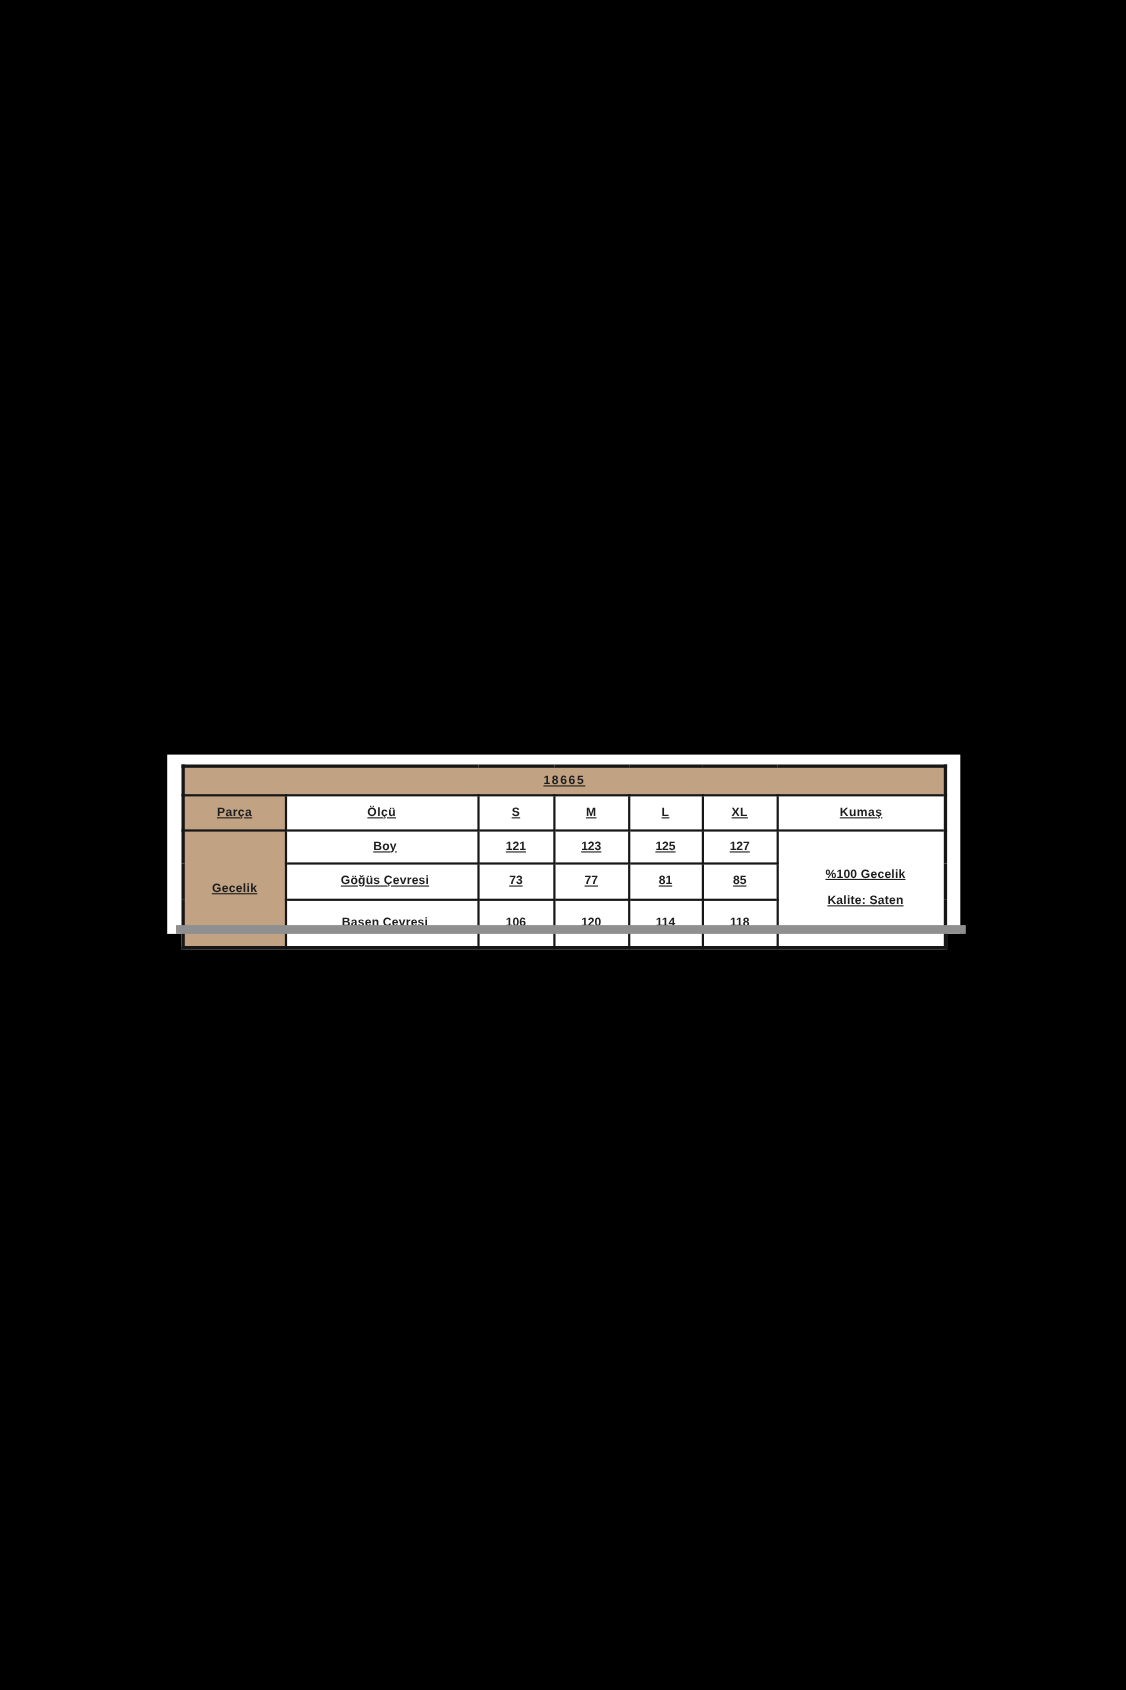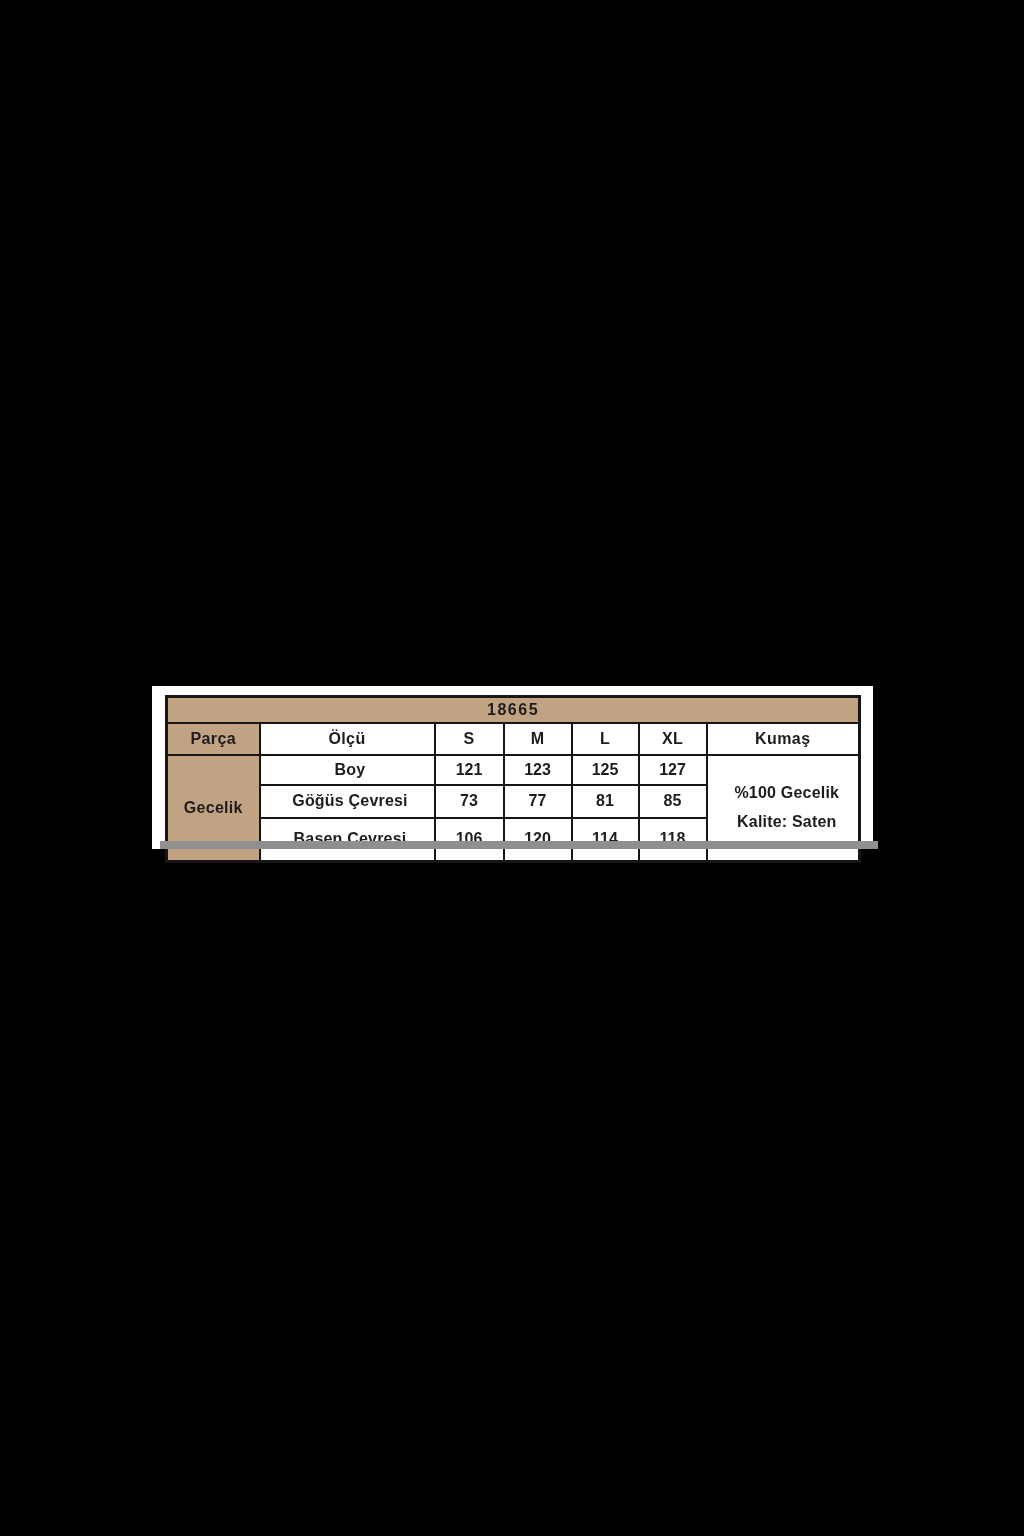--- a/index.html
+++ b/index.html
@@ -9,21 +9,21 @@
   *{margin:0;padding:0;box-sizing:border-box;}
   html,body{width:1024px;height:1536px;background:var(--page_bg);overflow:hidden;
     font-family:"Liberation Sans", sans-serif;}
   .page{position:relative;width:1024px;height:1536px;background:var(--page_bg);}
   .card{position:absolute;left:152px;top:686px;width:721px;height:163px;background:var(--card_bg);}
   .shadow-strip{position:absolute;left:8px;bottom:0;width:718px;height:8px;background:var(--shadow);}
   table.size-table{position:absolute;left:13px;top:9px;width:693px;border-collapse:collapse;
     table-layout:fixed;background:var(--card_bg);}
   table.size-table{border:3px solid var(--border);}
   .size-table td{border:2.5px solid var(--border);color:var(--head_text);
-    font-size:16px;vertical-align:middle;text-align:center;}
+    font-size:11px;vertical-align:middle;text-align:center;text-decoration:underline;}
   col.c-parca{width:93px;} col.c-olcu{width:175px;} col.c-s{width:69px;}
   col.c-m{width:68px;} col.c-l{width:67px;} col.c-xl{width:68px;} col.c-kumas{width:153px;}
   tr.r-title td{height:26px;} tr.r-head td{height:32px;}
   tr.r-1 td{height:30px;} tr.r-2 td{height:33px;} tr.r-3 td{height:44px;}
   .tan{background:var(--tan);}
   .title-cell{font-weight:bold;letter-spacing:1.5px;}
   .head{font-weight:bold;letter-spacing:.4px;}
   .group{font-weight:bold;letter-spacing:.3px;}
   .label{text-align:left;padding-left:6px;color:var(--num_text);font-weight:600;letter-spacing:.2px;}
   .num{color:var(--num_text);font-weight:600;}

